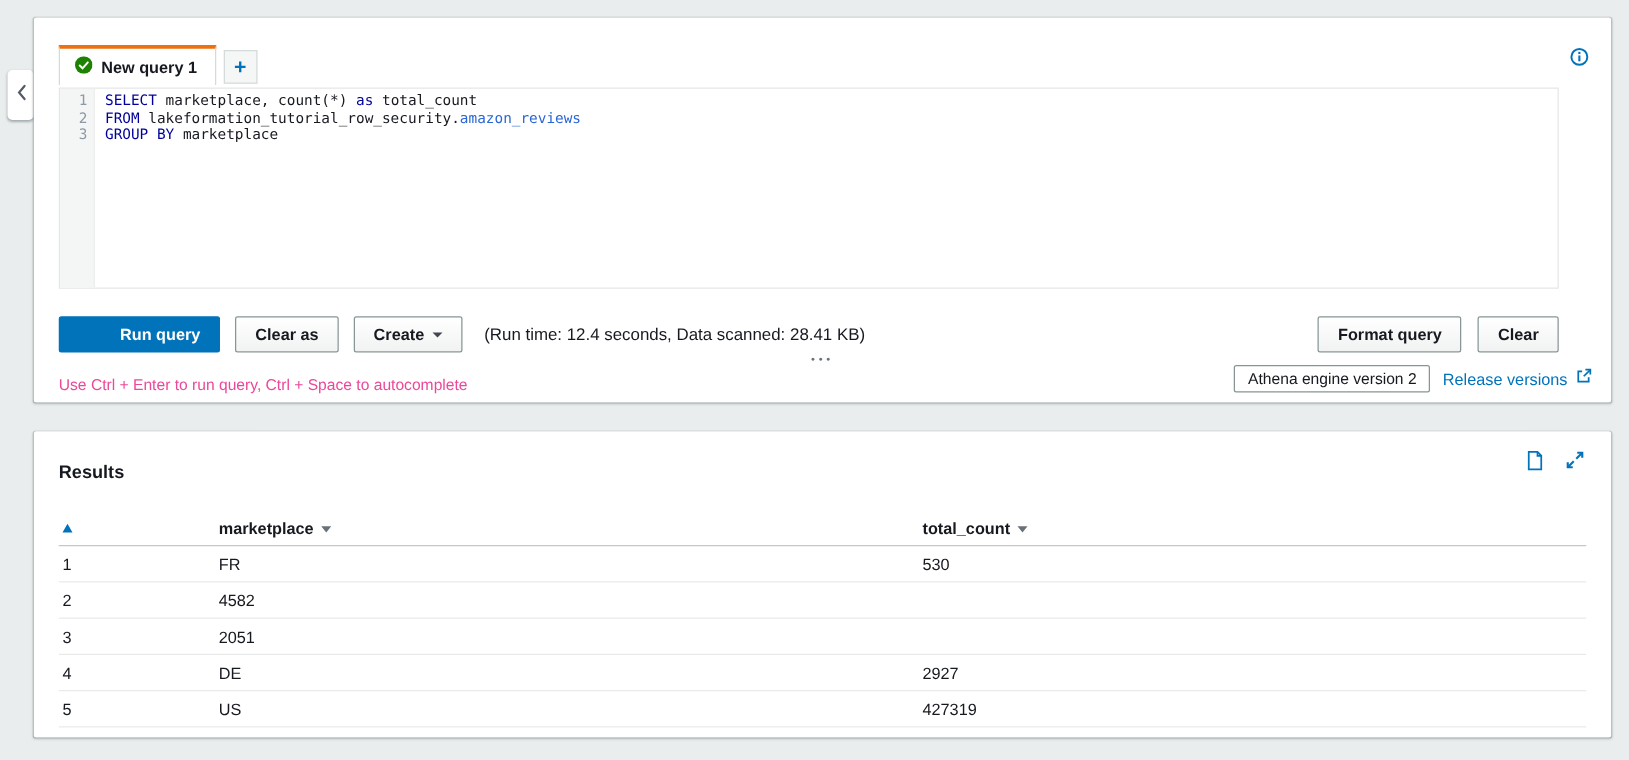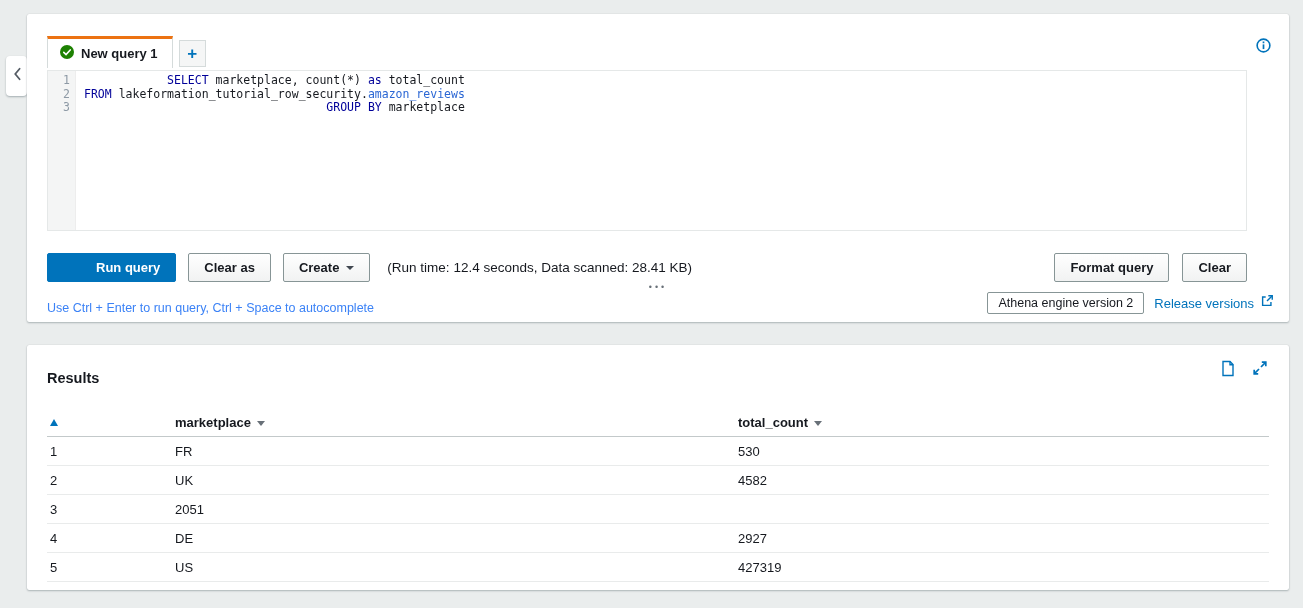--- a/index.html
+++ b/index.html
@@ -48,21 +48,20 @@
     display:flex; cursor:text; overflow:hidden;
   }
   .gutter {
     width:28px; background:#f4f5f5; border-right:1px solid #ededed;
     color:#8d99a5; text-align:right; padding:3px 5px 0 0;
     font:11.5px/13.5px "DejaVu Sans Mono", monospace;
   }
   .code {
     padding:3px 0 0 8px; white-space:pre;
     font:11.5px/13.5px "DejaVu Sans Mono", monospace;
-    text-align:right;
   }
   .tok-keyword { color:#000099; }
   .tok-plain   { color:#16191f; }
   .tok-entity  { color:#2a66d4; }
   
   .actions { position:absolute; left:20px; top:239px; display:flex; align-items:center; gap:12px; }
   .actions-right { position:absolute; right:42px; top:239px; display:flex; gap:13px; }
   .btn {
     display:inline-flex; align-items:center; justify-content:center;
     height:29px; padding:0 15px;
@@ -75,21 +74,21 @@
     display:inline-block; margin-left:7px;
     width:0; height:0;
     border-left:4px solid transparent; border-right:4px solid transparent;
     border-top:4px solid #414750;
   }
   .run-stats { font-size:13.5px; color:#16191f; margin-left:5px; }
   .drag-dots {
     position:absolute; left:50%; top:268px; transform:translateX(-50%);
     color:#687078; font-size:9px; letter-spacing:3px; cursor:row-resize;
   }
-  .hint { position:absolute; left:20px; top:287px; font-size:12.5px; color:#3b82f6; }
+  .hint { position:absolute; left:20px; top:287px; font-size:12.5px; color:#ec4899; }
   .engine-row { position:absolute; right:15px; top:278px; display:flex; align-items:center; gap:10px; }
   .engine-badge {
     padding:3px 10px; border:1px solid #879596; border-radius:2px;
     background:#fff; font-size:12.5px; color:#16191f;
   }
   .link-group { display:flex; align-items:center; gap:6px; cursor:pointer; }
   .link { color:#0073bb; font-size:13px; text-decoration:none; }
   
   .results-card { left:27px; top:345px; width:1262px; height:245px; }
   .results-title { position:absolute; left:20px; top:25px; font-size:14.5px; font-weight:700; }
@@ -233,21 +232,20 @@
       </div>
     </div>
     <div>
         <div class="trow">
           <div class="c1">1</div>
           <div class="c2">FR</div>
           <div class="c3">530</div>
         </div>
         <div class="trow">
           <div class="c1">2</div>
-          <div class="c2">UK</div>
           <div class="c3">4582</div>
         </div>
         <div class="trow">
           <div class="c1">3</div>
           <div class="c3">2051</div>
         </div>
         <div class="trow">
           <div class="c1">4</div>
           <div class="c2">DE</div>
           <div class="c3">2927</div>

